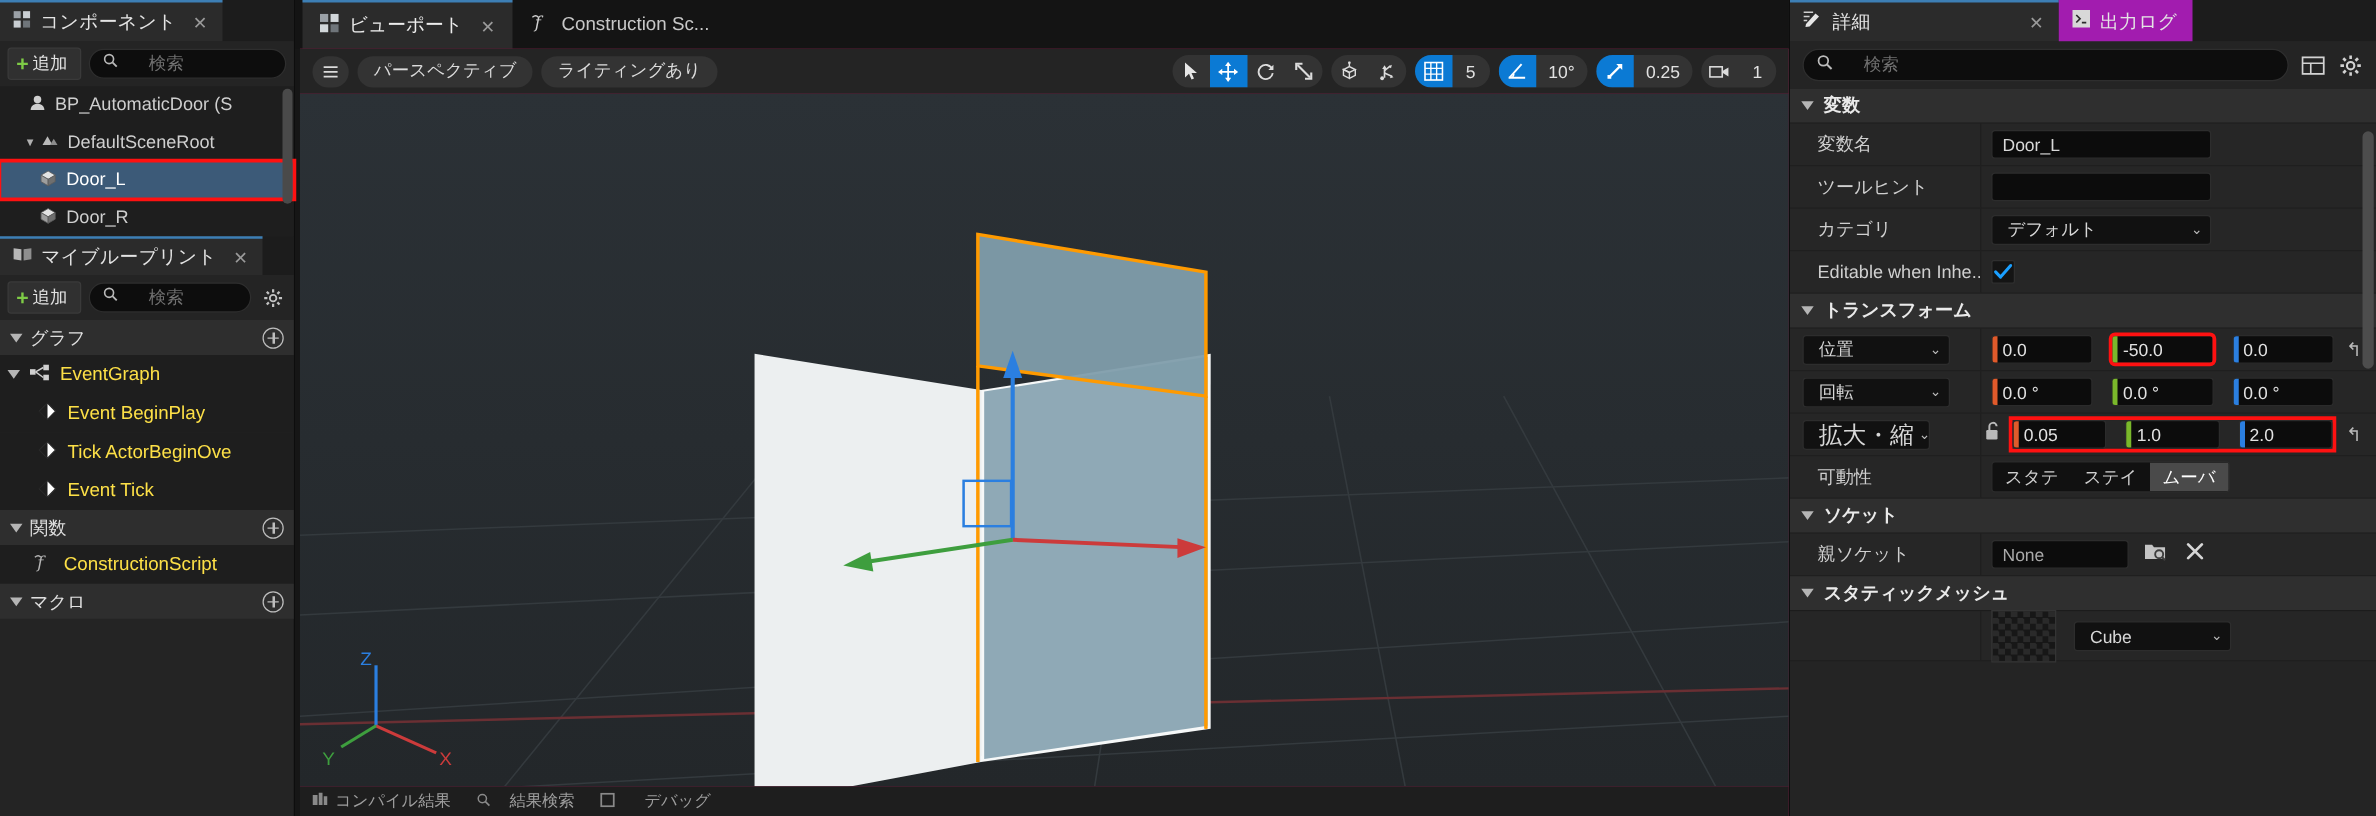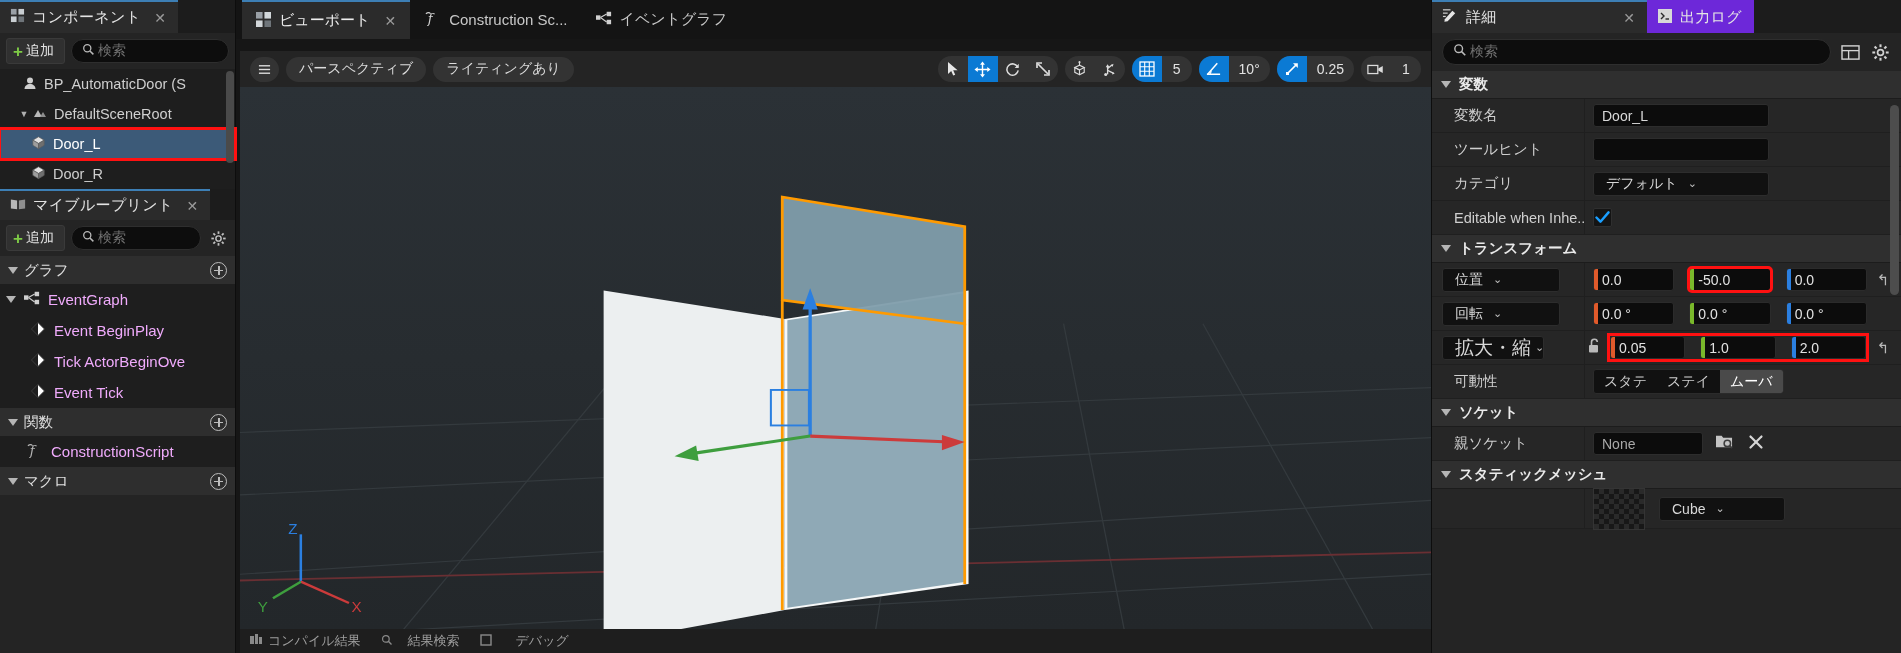--- a/index.html
+++ b/index.html
@@ -14,55 +14,55 @@
 
   
   .ico { display: inline-block; vertical-align: middle; flex: 0 0 auto; }
   .row { display: flex; align-items: center; }
 
   
   .left-col { width: 236px; height: 653px; background: #242424; display: flex; flex-direction: column; border-right: 1px solid #0d0d0d; }
 
   .panel-tabbar { height: 33px; background: #1c1c1c; display: flex; align-items: stretch; }
   .panel-tab { display: flex; align-items: center; gap: 7px; padding: 0 12px 0 10px; background: #2b2b2b; border-top: 2px solid #3d7fb5; position: relative; }
-  .panel-tab.unsel { background: #6d28d9; border-top-color: transparent; }
+  .panel-tab.unsel { background: #a21caf; border-top-color: transparent; }
   .panel-tab .tab-title { font-size: 15px; color: #e4e4e4; letter-spacing: .3px; white-space: nowrap; }
   .tab-x { font-size: 14px; color: #9a9a9a; margin-left: 6px; cursor: pointer; line-height: 1; }
 
   .toolrow { height: 36px; background: #242424; display: flex; align-items: center; padding: 0 6px; gap: 6px; }
   .btn-add { height: 26px; background: #303030; border: 1px solid #3a3a3a; border-radius: 3px; display: flex; align-items: center; gap: 3px; padding: 0 10px 0 6px; color: #e0e0e0; font-size: 14px; cursor: pointer; }
   .plus { color: #7ecb46; font-size: 17px; font-weight: bold; line-height: 1; }
-  .searchbox { flex: 1; height: 24px; background: #0d0d0d; border: 1px solid #2e2e2e; border-radius: 12px; display: flex; align-items: center; gap: 3px; padding: 0 10px; }
+  .searchbox { flex: 1; height: 24px; background: #0d0d0d; border: 1px solid #2e2e2e; border-radius: 12px; display: flex; align-items: center; gap: 24px; padding: 0 10px; }
   .searchbox .ph { color: #707070; font-size: 14px; }
   .gear-sm { width: 22px; height: 22px; display: flex; align-items: center; justify-content: center; cursor: pointer; }
 
   .tree { background: #1e1e1e; flex: 0 0 auto; position: relative; }
   .tree-row { height: 30px; display: flex; align-items: center; font-size: 14.5px; color: #cfcfcf; white-space: nowrap; overflow: hidden; }
   .tree-row.sel { background: #3c5a78; }
   .tree-row .arr { width: 16px; text-align: center; color: #b0b0b0; font-size: 9px; }
   .tree-scroll { position: absolute; right: 1px; top: 2px; width: 8px; height: 92px; background: #4a4a4a; border-radius: 4px; }
 
   .hl-red { outline: 3px solid #ff1111; outline-offset: -1px; }
 
   .mb-section { height: 28px; background: #2e2e2e; display: flex; align-items: center; padding: 0 8px; font-size: 14.5px; color: #e0e0e0; justify-content: space-between; }
   .mb-section .lbl { display: flex; align-items: center; gap: 6px; }
   .circ-plus { width: 17px; height: 17px; border: 1.6px solid #bdbdbd; border-radius: 50%; position: relative; }
   .circ-plus:before, .circ-plus:after { content: ""; position: absolute; background: #bdbdbd; }
   .circ-plus:before { left: 3px; right: 3px; top: 7px; height: 1.6px; }
   .circ-plus:after { top: 3px; bottom: 3px; left: 7px; width: 1.6px; }
 
-  .mb-item { height: 31px; display: flex; align-items: center; gap: 8px; font-size: 15px; color: #f0abfc; background: #1e1e1e; white-space: nowrap; overflow: hidden; }
+  .mb-item { height: 31px; display: flex; align-items: center; gap: 8px; font-size: 15px; color: #fde047; background: #1e1e1e; white-space: nowrap; overflow: hidden; }
 
   
   .center-col { flex: 1; display: flex; flex-direction: column; background: #161616; min-width: 0; }
   .doc-tabbar { height: 39px; background: #141414; display: flex; align-items: stretch; padding-left: 6px; }
   .doc-tab { display: flex; align-items: center; gap: 8px; padding: 0 14px; font-size: 15px; color: #c8c8c8; background: transparent; white-space: nowrap; }
   .doc-tab.active { background: #2b2b2b; border-top: 2px solid #3d7fb5; color: #ededed; }
 
-  .vp-wrap { flex: 1; position: relative; background: #be185d; margin: 12px 0 0 4px; display: flex; flex-direction: column; min-height: 0; justify-content: flex-end; }
+  .vp-wrap { flex: 1; position: relative; background: #be185d; margin: 0 0 0 4px; display: flex; flex-direction: column; min-height: 0; justify-content: flex-end; }
   .vp-toolbar { height: 36px; background: #242424; display: flex; align-items: center; padding: 0 10px; gap: 7px; }
   .pill { height: 25px; border-radius: 13px; background: #333333; display: flex; align-items: center; padding: 0 13px; font-size: 14px; color: #dcdcdc; white-space: nowrap; cursor: pointer; }
   .pill.icon-only { width: 29px; padding: 0; justify-content: center; }
   .spacer { flex: 1; }
   .grp { display: flex; align-items: stretch; height: 26px; background: #333333; border-radius: 13px; overflow: hidden; }
   .gbtn { width: 30px; display: flex; align-items: center; justify-content: center; cursor: pointer; }
   .gbtn.on { background: #0b7ad4; }
   .gval { display: flex; align-items: center; justify-content: center; padding: 0 10px; font-size: 14px; color: #e2e2e2; min-width: 30px; }
 
   .viewport { flex: 1; position: relative; overflow: hidden; background: #262a2d; min-height: 0; }
@@ -73,21 +73,21 @@
   .right-col { width: 470px; height: 653px; background: #242424; display: flex; flex-direction: column; border-left: 1px solid #0d0d0d; }
   .det-search { height: 38px; background: #242424; display: flex; align-items: center; gap: 8px; padding: 0 10px; }
   .det-search .searchbox { height: 26px; border-radius: 13px; }
   .det-body { flex: 1; overflow: hidden; position: relative; }
   .cat-head { height: 28px; background: #2f2f2f; display: flex; align-items: center; gap: 8px; padding: 0 9px; font-size: 14.5px; font-weight: bold; color: #eaeaea; border-bottom: 1px solid #1c1c1c; }
   .tri { width: 0; height: 0; border-left: 5.5px solid transparent; border-right: 5.5px solid transparent; border-top: 7px solid #b5b5b5; }
   .prow { height: 34px; display: flex; align-items: center; border-bottom: 1px solid #1f1f1f; background: #262626; }
   .prow .pname { width: 152px; padding-left: 22px; font-size: 14.5px; color: #cfcfcf; white-space: nowrap; overflow: hidden; }
   .prow .pval { flex: 1; display: flex; align-items: center; gap: 6px; padding-right: 8px; border-left: 1px solid #1f1f1f; height: 100%; padding-left: 8px; }
   .tbox { height: 23px; background: #0c0c0c; border: 1px solid #2d2d2d; border-radius: 3px; display: flex; align-items: center; padding: 0 8px; font-size: 14px; color: #d8d8d8; }
-  .combo { height: 24px; background: #111111; border: 1px solid #2d2d2d; border-radius: 3px; display: flex; align-items: center; justify-content: flex-start; padding: 0 6px 0 12px; font-size: 14px; color: #d8d8d8; cursor: pointer; }
+  .combo { height: 24px; background: #111111; border: 1px solid #2d2d2d; border-radius: 3px; display: flex; align-items: center; justify-content: space-between; padding: 0 6px 0 12px; font-size: 14px; color: #d8d8d8; cursor: pointer; }
   .chev { font-size: 11px; color: #c2c2c2; margin-left: 10px; }
   .cbox { width: 19px; height: 19px; background: #141414; border: 1px solid #2f2f2f; border-radius: 2px; display: flex; align-items: center; justify-content: center; }
   .numf { height: 23px; background: #0c0c0c; border: 1px solid #2b2b2b; border-radius: 3px; display: flex; align-items: center; padding-left: 8px; font-size: 14px; color: #e2e2e2; position: relative; flex: 1; }
   .numf:before { content: ""; position: absolute; left: 0; top: 0; bottom: 0; width: 4px; border-radius: 2px 0 0 2px; }
   .numf.x:before { background: #e05a2b; } .numf.y:before { background: #7ab82b; } .numf.z:before { background: #2b7fe0; }
   .xyz { display: flex; gap: 15px; flex: 1; }
   .revert { width: 20px; text-align: center; color: #b9b9b9; font-size: 15px; cursor: pointer; }
   .seg { height: 25px; background: #111111; border: 1px solid #2b2b2b; border-radius: 3px; display: flex; align-items: stretch; overflow: hidden; }
   .seg > div { display: flex; align-items: center; padding: 0 10px; font-size: 14px; color: #cfcfcf; cursor: pointer; }
   .seg > div.on { background: #4a4a4a; color: #ffffff; }
@@ -320,32 +320,20 @@
       </div>
       <div class="doc-tab">
         <span class="ico">
           <svg width="17" height="16" viewBox="0 0 18 16">
               <text x="4" y="13" font-family="DejaVu Serif, serif" font-size="14" font-style="italic" fill="#d0d0d0">f</text>
               <path d="M2 3.5 q3-2.5 5 0" fill="none" stroke="#d0d0d0" stroke-width="1.2"></path>
             </svg>
         </span>
         <span>Construction Sc...</span>
       </div>
-      <div class="doc-tab">
-        <span class="ico">
-          <svg width="16" height="14" viewBox="0 0 18 14">
-              <rect x="0" y="4" width="5" height="5" fill="#d0d0d0"></rect>
-              <rect x="12" y="0" width="5" height="5" fill="#d0d0d0"></rect>
-              <rect x="12" y="9" width="5" height="5" fill="#d0d0d0"></rect>
-              <line x1="5" y1="6.5" x2="12" y2="2.5" stroke="#d0d0d0" stroke-width="1.3"></line>
-              <line x1="5" y1="6.5" x2="12" y2="11.5" stroke="#d0d0d0" stroke-width="1.3"></line>
-            </svg>
-        </span>
-        <span>イベントグラフ</span>
-      </div>
     </div>
 
     <div class="vp-wrap">
 
       <div class="vp-toolbar">
         <div class="pill icon-only">
           <svg width="15" height="13" viewBox="0 0 16 14">
               <g stroke="#dcdcdc" stroke-width="1.5">
                 <line x1="2" y1="3" x2="14" y2="3"></line>
                 <line x1="2" y1="7" x2="14" y2="7"></line>

